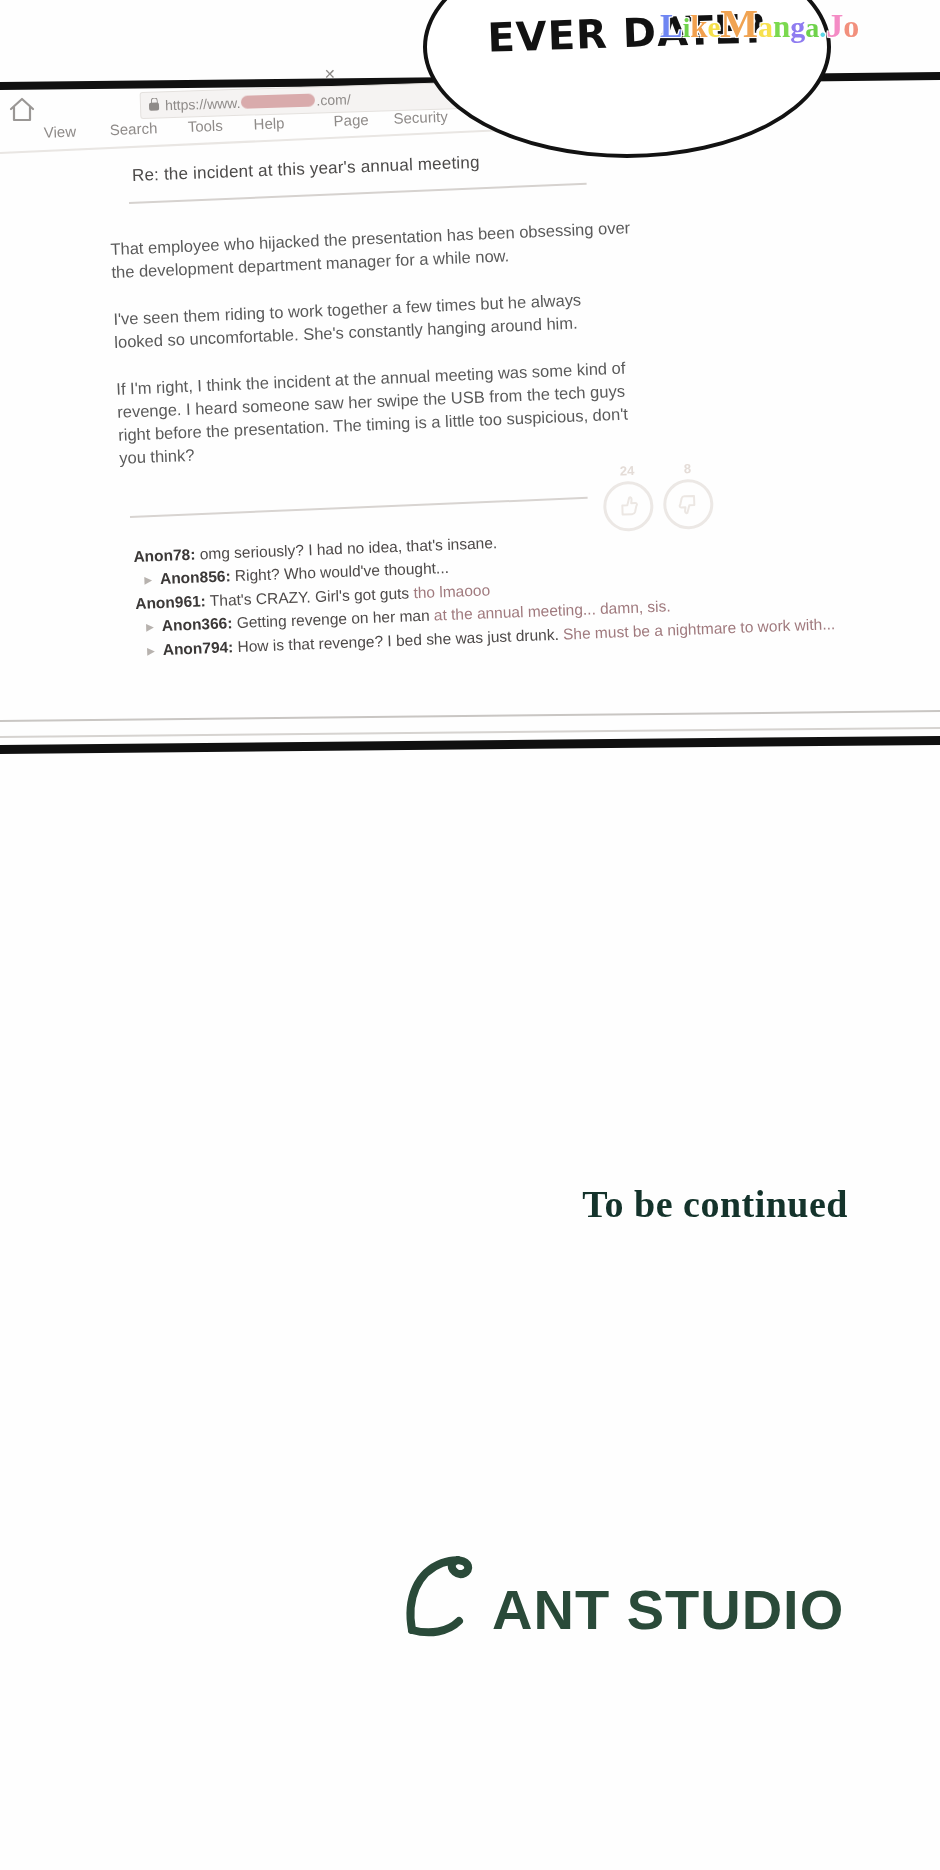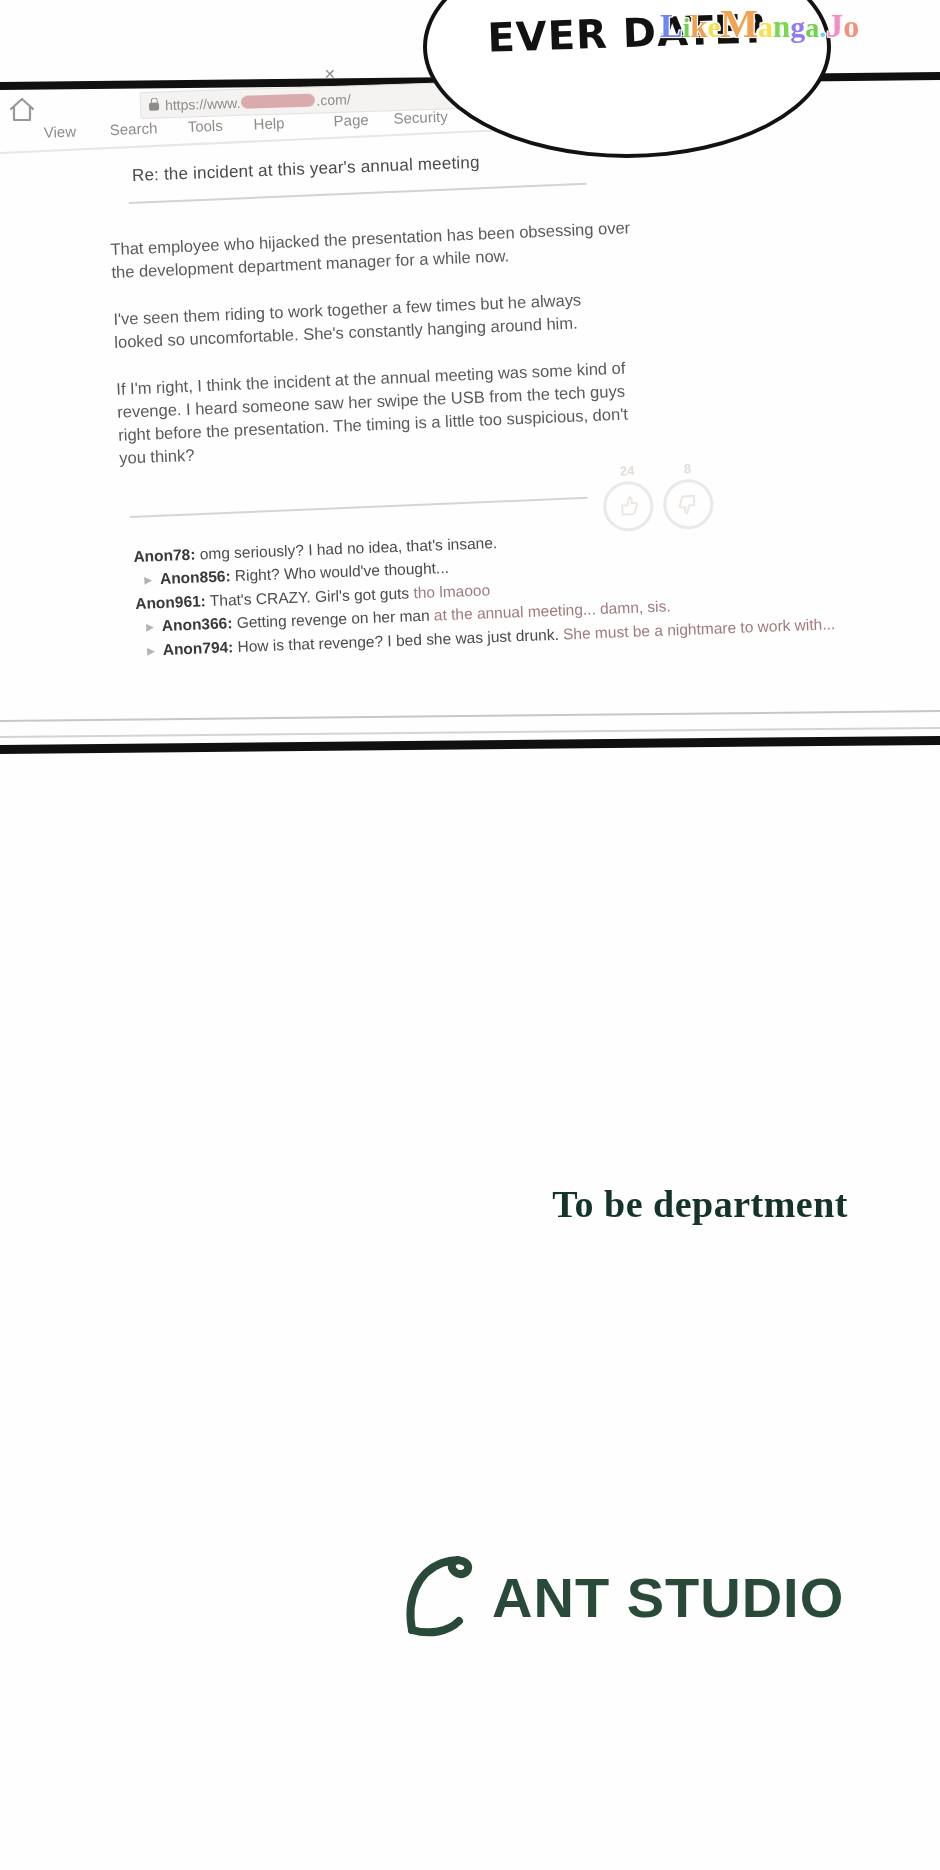--- a/index.html
+++ b/index.html
@@ -104,21 +104,21 @@
   .reply-arrow{color:#b7b2ae;font-size:10px;margin-right:8px;vertical-align:1px;}
   .c-name{font-weight:bold;color:#3b3837;}
   .c-mauve{color:#a07a7e;}
 
   
   .to-be-continued{
     position:absolute;right:92px;top:1182px;z-index:2;
     font-family:"Liberation Serif", serif;font-weight:bold;font-size:38px;color:#14332b;letter-spacing:0.5px;
   }
   .studio{
-    position:absolute;left:402px;top:1552px;z-index:2;display:flex;align-items:center;gap:16px;
+    position:absolute;left:402px;top:1552px;z-index:2;display:flex;align-items:flex-end;gap:16px;
   }
   .studio-name{
     font-family:"Liberation Sans", sans-serif;font-weight:bold;font-size:56px;color:#2a4a39;letter-spacing:1px;
   }
 </style>
 </head>
 <body>
 
 <div class="hline line-black-top"></div>
 <div class="hline line-gray-1"></div>
@@ -191,21 +191,21 @@
 
 <div class="comment-sep"></div>
 <div class="comments" id="comments-list">
     <div class="comment-row"><span class="c-name">Anon78:</span><span> omg seriously? I had no idea, that's insane.</span></div>
     <div class="comment-row reply"><span class="reply-arrow">▶</span><span class="c-name">Anon856:</span><span> Right? Who would've thought...</span></div>
     <div class="comment-row"><span class="c-name">Anon961:</span><span> That's CRAZY. Girl's got guts </span><span class="c-mauve">tho lmaooo</span></div>
     <div class="comment-row reply"><span class="reply-arrow">▶</span><span class="c-name">Anon366:</span><span> Getting revenge on her man </span><span class="c-mauve">at the annual meeting... damn, sis.</span></div>
     <div class="comment-row reply"><span class="reply-arrow">▶</span><span class="c-name">Anon794:</span><span> How is that revenge? I bed she was just drunk. </span><span class="c-mauve">She must be a nightmare to work with...</span></div>
   </div>
 
-<div class="to-be-continued">To be department</div>
+<div class="to-be-continued">To be continued</div>
 
 <div class="studio">
   <span>
     <svg width="74" height="86" viewBox="0 0 74 86">
       <path d="M10 78 C 4 46 16 20 40 11 C 54 6 64 8 66 14 C 68 20 59 25 53 20 C 47 15 50 9 56 8" fill="none" stroke="#2a4a39" stroke-width="8" stroke-linecap="round"></path>
       <path d="M10 78 C 28 83 46 80 57 69" fill="none" stroke="#2a4a39" stroke-width="8" stroke-linecap="round"></path>
     </svg>
   </span>
   <span class="studio-name">ANT STUDIO</span>
 </div>

